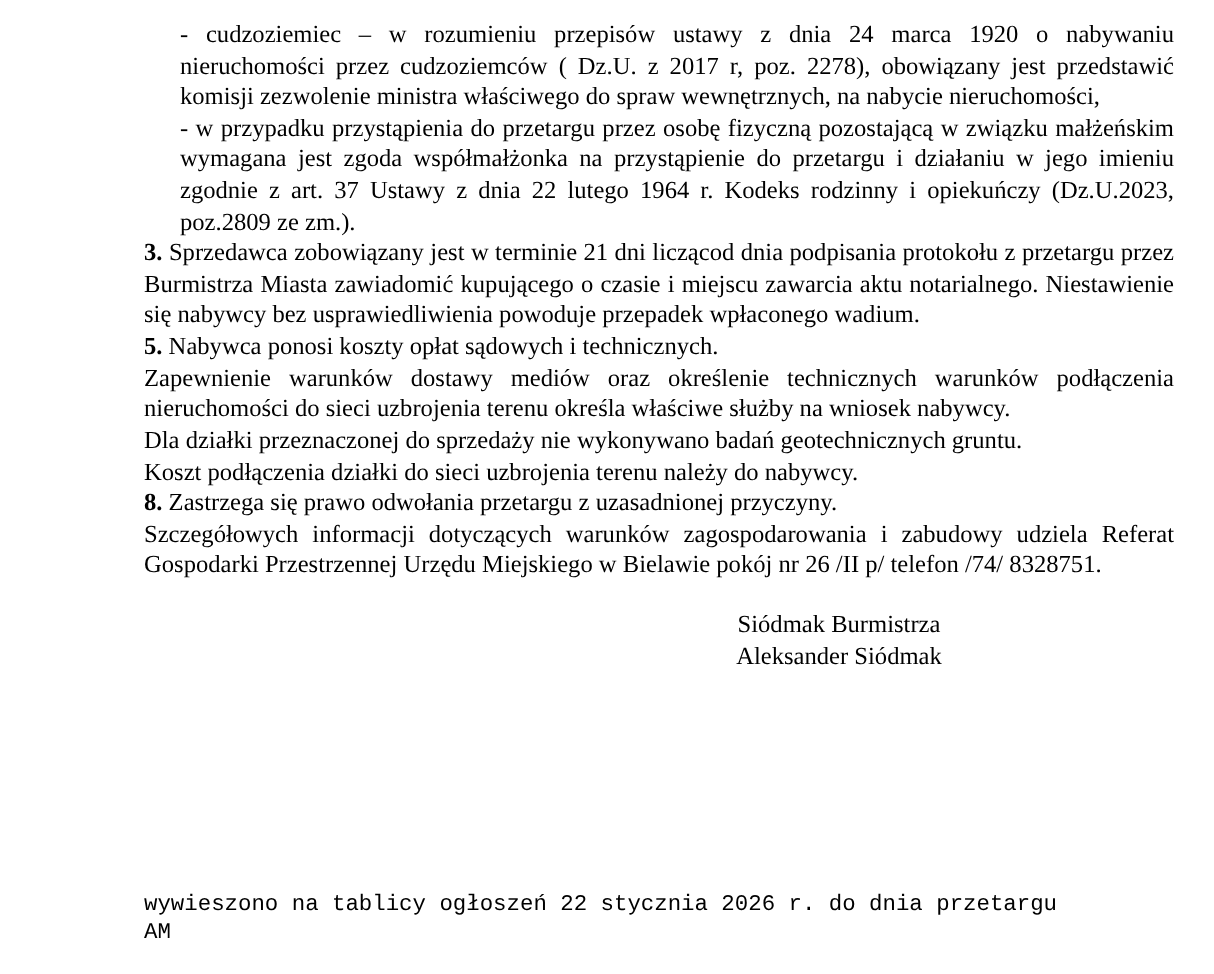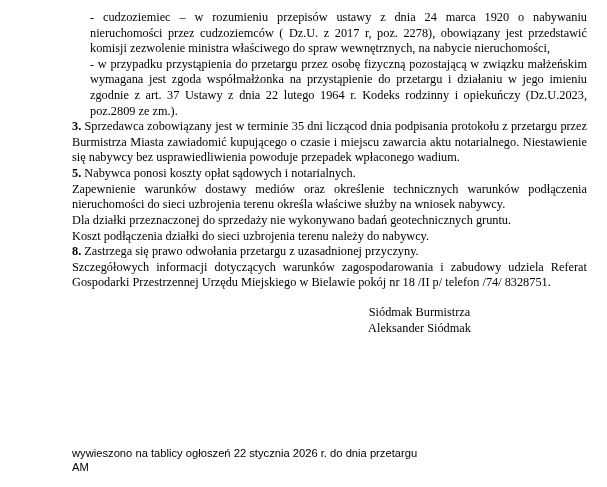--- a/index.html
+++ b/index.html
@@ -43,51 +43,51 @@
     line-height: 1.3;
     padding-left: 180px;
   }
   .sig div { white-space: nowrap; }
   .footer {
     position: absolute;
     left: 52px;
     bottom: 12px;
     font-size: 11.2px;
     line-height: 1.3;
-    font-family: Liberation Sans, sans-serif;
+    font-family: Liberation Mono, monospace;
   }
   .footer .line2 { }
 </style>
 </head>
 <body>
 
 <div class="page">
 
   <div class="bullet-block">
     <p class="para">- cudzoziemiec – w rozumieniu przepisów ustawy z dnia 24 marca 1920 o nabywaniu nieruchomości przez cudzoziemców ( Dz.U. z 2017 r, poz. 2278), obowiązany jest przedstawić komisji zezwolenie ministra właściwego do spraw wewnętrznych, na nabycie nieruchomości,</p>
     <p class="para">- w przypadku przystąpienia do przetargu przez osobę fizyczną pozostającą w związku małżeńskim wymagana jest zgoda współmałżonka na przystąpienie do przetargu i działaniu w jego imieniu zgodnie z art. 37 Ustawy z dnia 22 lutego 1964 r. Kodeks rodzinny i opiekuńczy (Dz.U.2023, poz.2809 ze zm.).</p>
   </div>
 
-  <p class="para"><b>3.</b><span> Sprzedawca zobowiązany jest w terminie 35 dni liczącod dnia podpisania protokołu z przetargu przez Burmistrza Miasta zawiadomić kupującego o czasie i miejscu zawarcia aktu notarialnego. Niestawienie się nabywcy bez usprawiedliwienia powoduje przepadek wpłaconego wadium.</span></p>
+  <p class="para"><b>3.</b><span> Sprzedawca zobowiązany jest w terminie 21 dni liczącod dnia podpisania protokołu z przetargu przez Burmistrza Miasta zawiadomić kupującego o czasie i miejscu zawarcia aktu notarialnego. Niestawienie się nabywcy bez usprawiedliwienia powoduje przepadek wpłaconego wadium.</span></p>
 
 
-  <p class="para"><b>5.</b><span> Nabywca ponosi koszty opłat sądowych i notarialnych.</span></p>
+  <p class="para"><b>5.</b><span> Nabywca ponosi koszty opłat sądowych i technicznych.</span></p>
 
 
 
   <p class="para">Zapewnienie warunków dostawy mediów oraz określenie technicznych warunków podłączenia nieruchomości do sieci uzbrojenia terenu określa właściwe służby na wniosek nabywcy.</p>
 
   <p class="para">Dla działki przeznaczonej do sprzedaży nie wykonywano badań geotechnicznych gruntu.</p>
 
   <p class="para">Koszt podłączenia działki do sieci uzbrojenia terenu należy do nabywcy.</p>
 
   <p class="para"><b>8.</b><span> Zastrzega się prawo odwołania przetargu z uzasadnionej przyczyny.</span></p>
 
 
-  <p class="para">Szczegółowych informacji dotyczących warunków zagospodarowania i zabudowy udziela Referat Gospodarki Przestrzennej Urzędu Miejskiego w Bielawie pokój nr 18 /II p/ telefon /74/ 8328751.</p>
+  <p class="para">Szczegółowych informacji dotyczących warunków zagospodarowania i zabudowy udziela Referat Gospodarki Przestrzennej Urzędu Miejskiego w Bielawie pokój nr 26 /II p/ telefon /74/ 8328751.</p>
 
   <div class="sig">
     <div>Siódmak Burmistrza</div>
     <div>Aleksander Siódmak</div>
   </div>
 
   <div class="footer">
     <div>wywieszono na tablicy ogłoszeń  22 stycznia  2026 r.   do dnia przetargu</div>
     <div class="line2">AM</div>
   </div>

